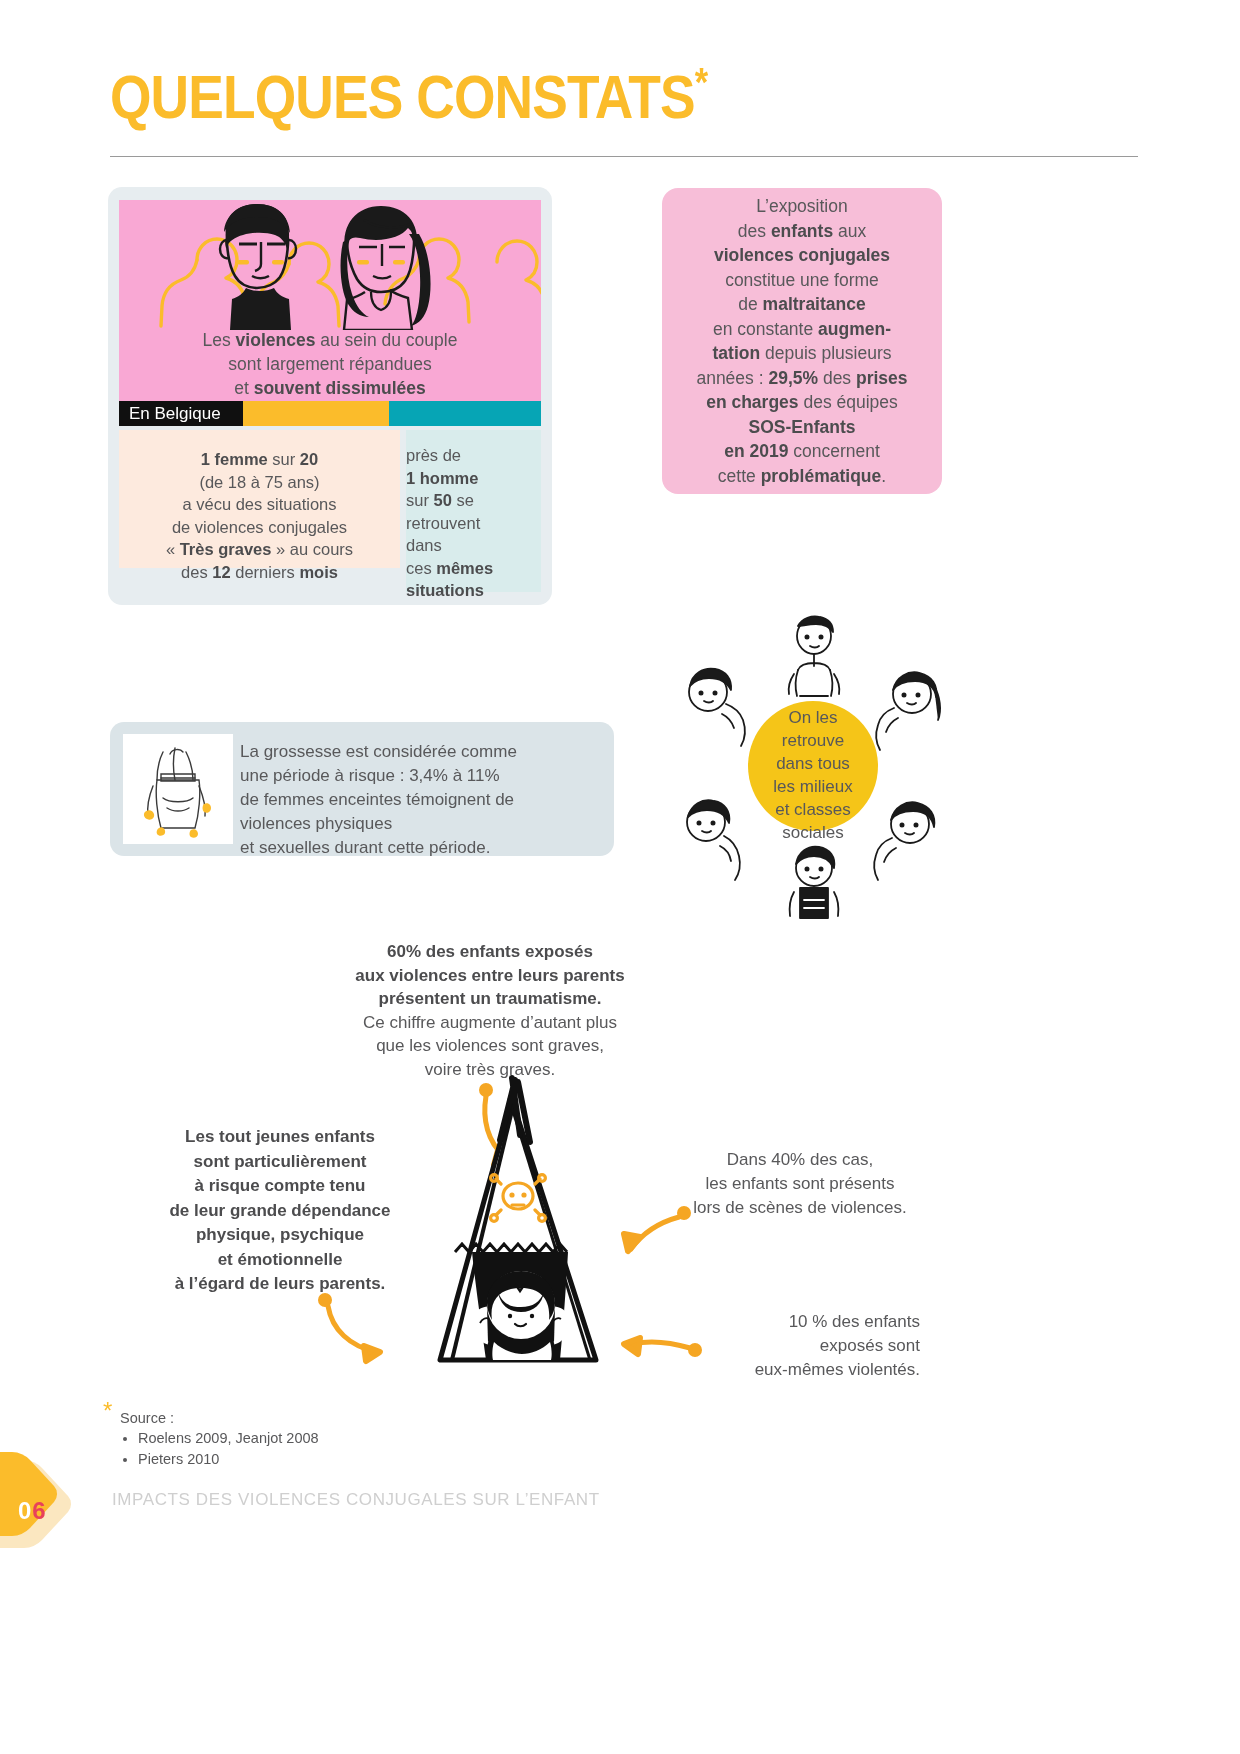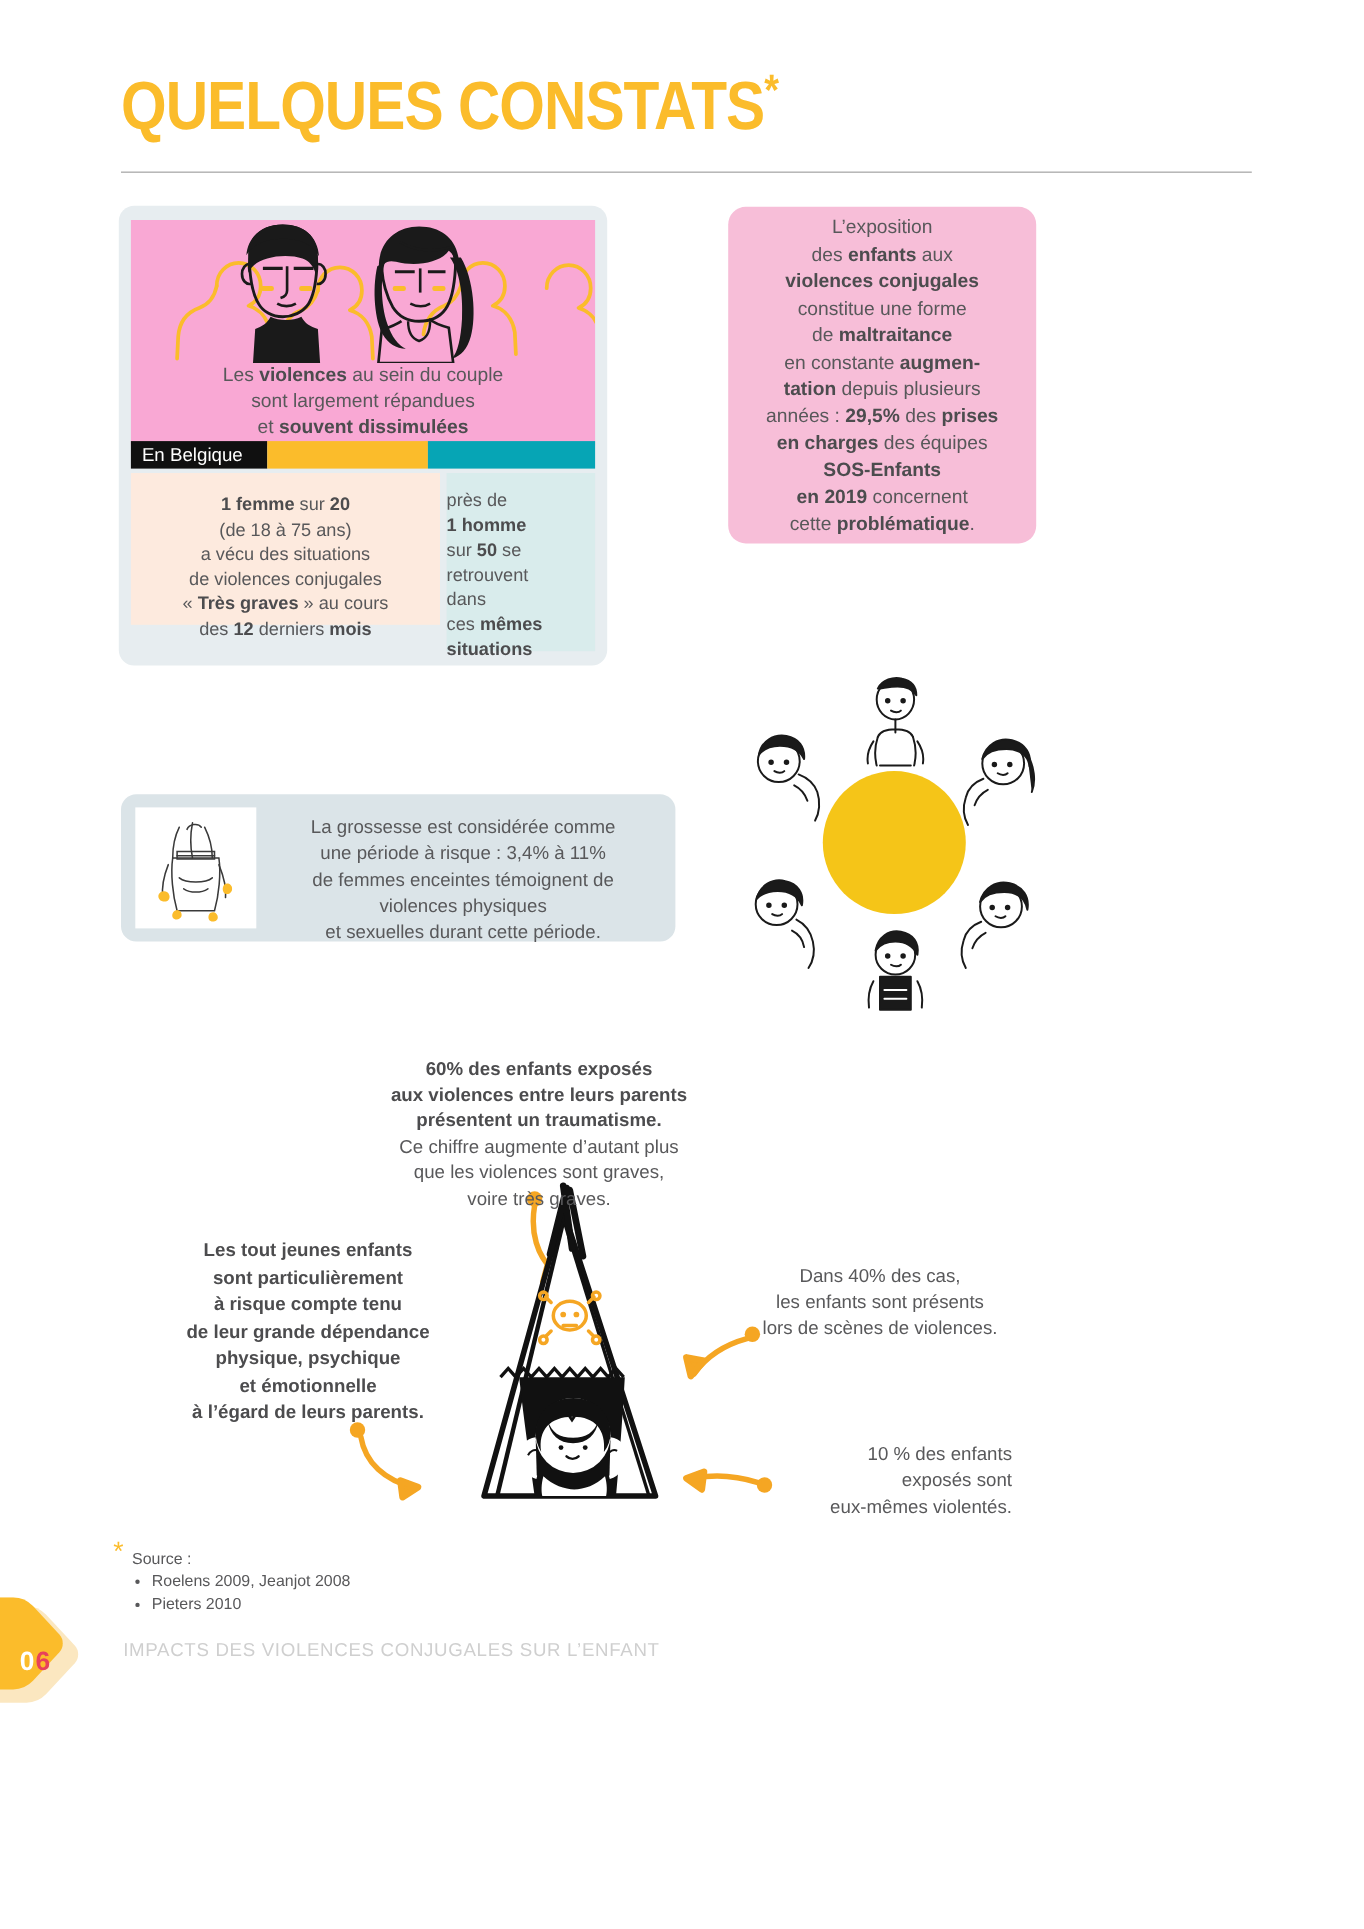--- a/index.html
+++ b/index.html
@@ -69,36 +69,36 @@
 
   
   #card-pregnancy{
     position:absolute;left:110px;top:722px;width:504px;height:134px;
     background:#dbe4e8;border-radius:14px;
   }
   #pregnancy-illustration-wrap{
     position:absolute;left:13px;top:12px;width:110px;height:110px;background:#ffffff;
   }
   #pregnancy-text{
-    position:absolute;left:130px;top:18px;width:362px;text-align:center;
+    position:absolute;left:130px;top:18px;width:362px;
     font-size:17px;line-height:24px;
   }
 
   
   #group-milieux{position:absolute;left:660px;top:604px;width:300px;height:316px;}
   #milieux-circle-text{
     position:absolute;left:93px;top:102px;width:120px;text-align:center;
     font-size:17px;line-height:23px;color:#58585a;z-index:3;
   }
 
   
   #teepee-section{position:absolute;left:0;top:930px;width:1240px;height:500px;}
   #txt-60{
     position:absolute;left:330px;top:10px;width:320px;text-align:center;
-    font-size:17px;line-height:23.5px;margin-top:20px;
+    font-size:17px;line-height:23.5px;
   }
   #txt-young{
     position:absolute;left:150px;top:195px;width:260px;text-align:center;
     font-size:17px;line-height:24.5px;font-weight:bold;color:#4c4c4e;
   }
   #txt-40{
     position:absolute;left:665px;top:218px;width:270px;text-align:center;
     font-size:17px;line-height:24px;
   }
   #txt-10{
@@ -322,20 +322,28 @@
           <path d="M10 20c2-12 12-19 23-17 11 2 17 10 15 21 -4-8-11-12-20-12 -8 0-14 3-18 8z" fill="#1a1a1a"></path>
           <circle cx="21" cy="25" r="1.6" fill="#1a1a1a"></circle>
             <circle cx="35" cy="25" r="1.6" fill="#1a1a1a"></circle>
           <path d="M24 33c3 2 7 2 9 0"></path>
           <path d="M14 44h28v30H14z" fill="#1a1a1a"></path>
           <path d="M8 48c-4 7-5 16-4 24M48 48c4 7 5 16 4 24"></path>
           <path d="M18 56h20M18 64h20" stroke="#ffffff"></path>
         </g>
       </g>
     </svg>
+    <div id="milieux-circle-text">
+      <div>On les</div>
+      <div>retrouve</div>
+      <div>dans tous</div>
+      <div>les milieux</div>
+      <div>et classes</div>
+      <div>sociales</div>
+    </div>
   </div>
 
   <div id="teepee-section">
 
     <svg viewBox="0 0 1240 500" width="1240" height="500" style="position:absolute;left:0;top:0;">
 
       <g fill="none" stroke="#f5a623" stroke-width="5" stroke-linecap="round">
         <circle cx="486" cy="160" r="7" fill="#f5a623" stroke="none"></circle>
         <path d="M486 166c-4 24 2 46 18 60"></path>
         <path d="M498 220l12 10 -16 5z" fill="#f5a623" stroke="#f5a623" stroke-width="6" stroke-linejoin="round"></path>

